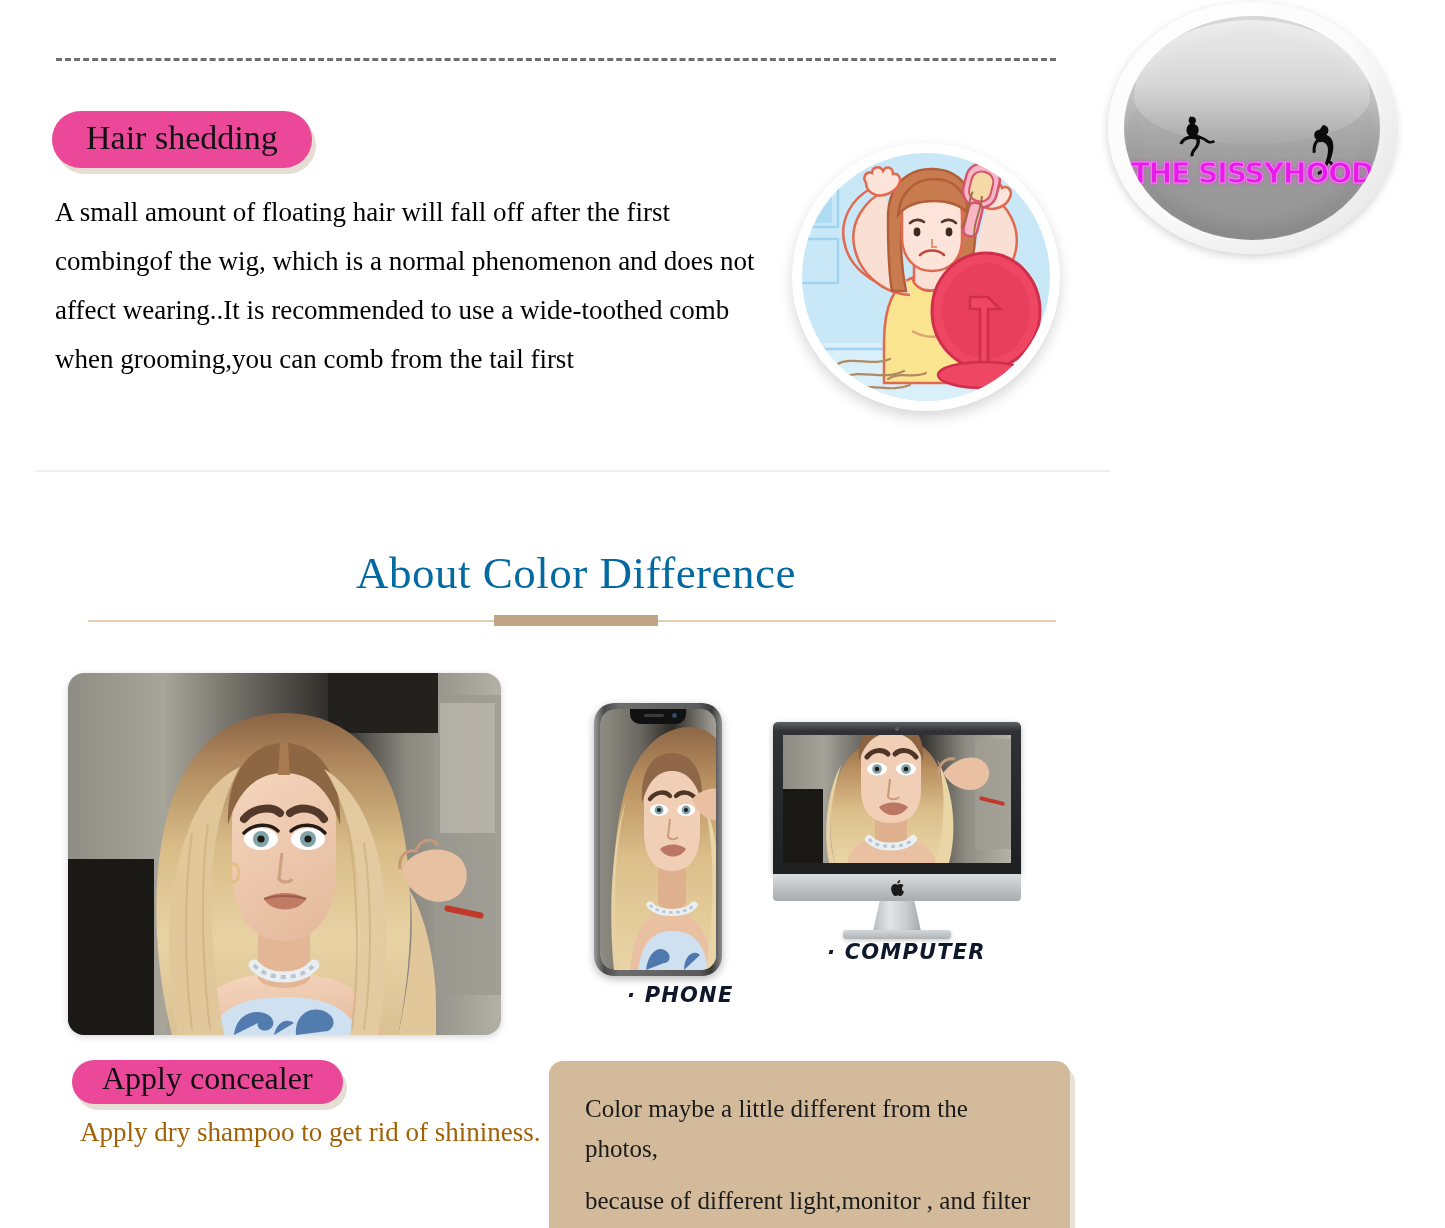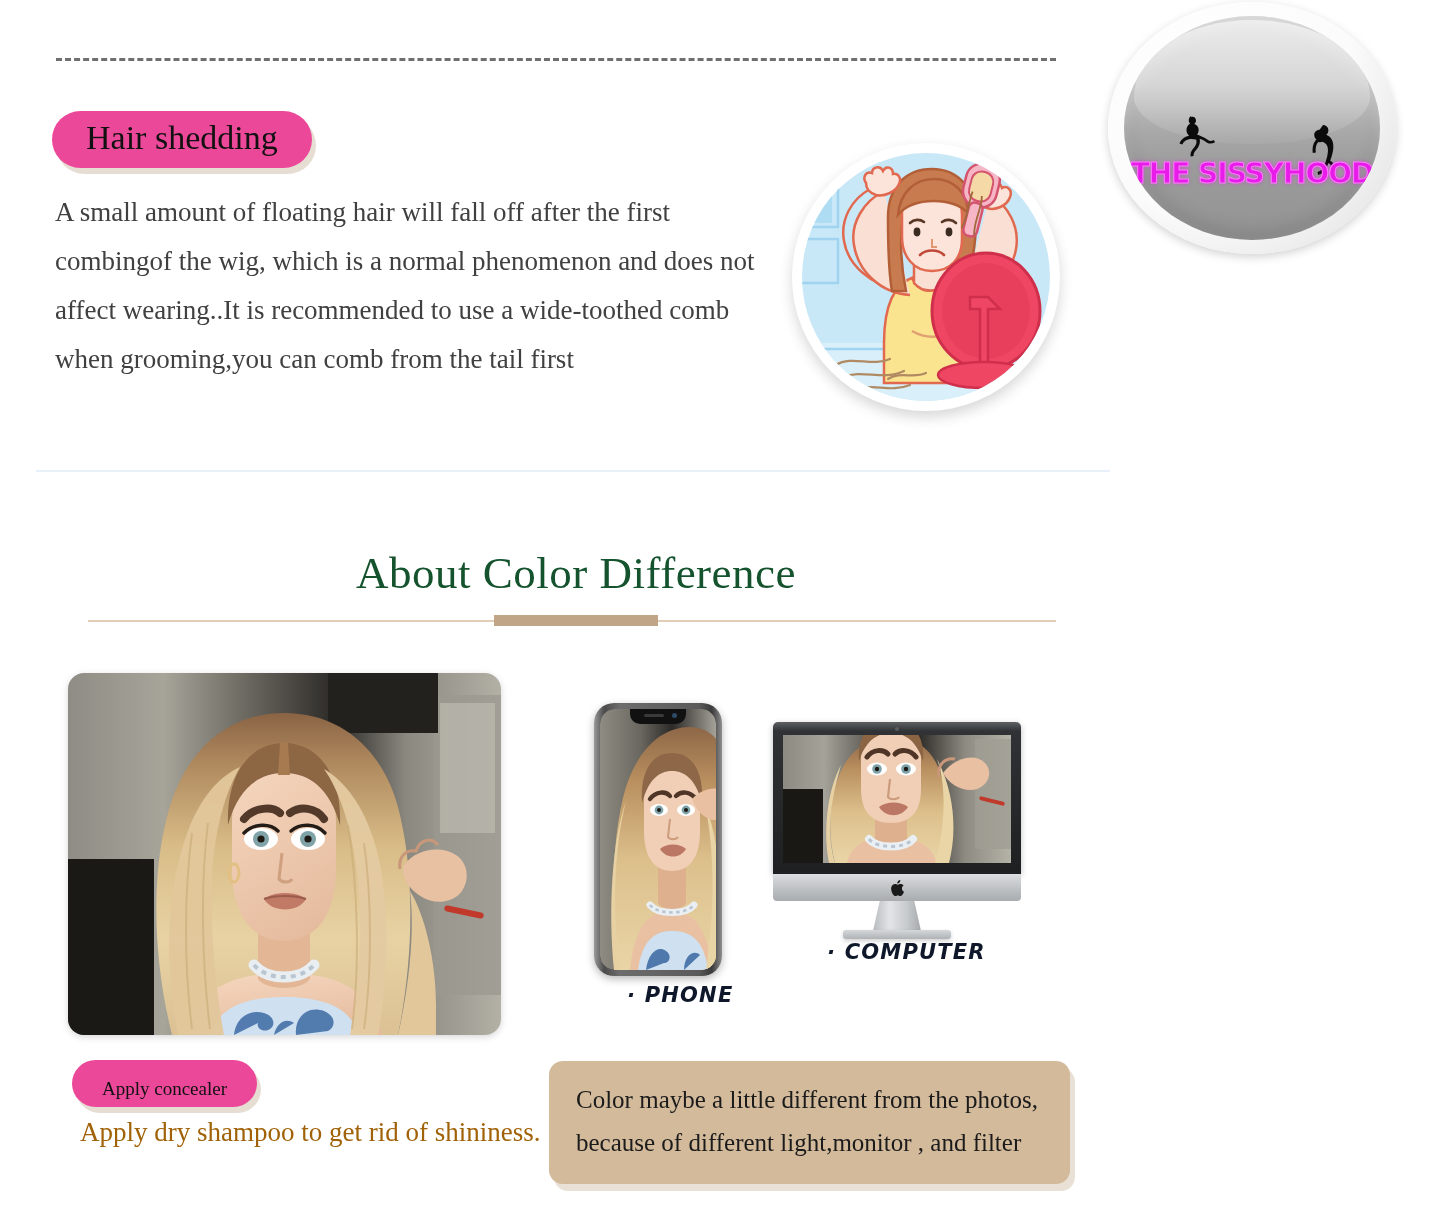--- a/index.html
+++ b/index.html
@@ -97,21 +97,21 @@
   }
   .pill-title .pill { font-size: 34px; line-height: 1.25; }
 
   .shed-body {
     position: absolute;
     left: 55px;
     top: 188px;
     width: 730px;
     font-size: 27px;
     line-height: 49px;
-    color: #404040;
+    color: #000000;
     font-family: Liberation Serif, serif;
   }
 
   
   .shed-illus {
     position: absolute;
     left: 792px;
     top: 143px;
     width: 268px;
     height: 268px;
@@ -133,21 +133,21 @@
 
   
   .acd-title {
     position: absolute;
     left: 0;
     top: 547px;
     width: 1152px;
     text-align: center;
     font-size: 45px;
     letter-spacing: 0.5px;
-    color: #14532d;
+    color: #0369a1;
   }
   .acd-rule {
     position: absolute;
     left: 88px;
     top: 620px;
     width: 968px;
     height: 2px;
     background: #e3cdb4;
   }
   .acd-rule-mid {
@@ -317,22 +317,22 @@
     box-shadow: 0 2px 4px rgba(0,0,0,0.18);
   }
 
   
   .concealer-pill {
     position: absolute;
     left: 72px;
     top: 1060px;
   }
   .concealer-pill .pill {
-    font-size: 19px;
-    padding: 18px 30px 7px 30px;
+    font-size: 32px;
+    padding: 0 30px 7px 30px;
     text-align: center;
   }
   .shampoo-line {
     position: absolute;
     left: 80px;
     top: 1117px;
     font-size: 27px;
     color: #a16207;
     white-space: nowrap;
   }
@@ -341,21 +341,21 @@
     left: 549px;
     top: 1061px;
     width: 521px;
     box-sizing: border-box;
     background: #d3ba9b;
     border-radius: 14px;
     padding: 16px 24px 18px 24px;
     box-shadow: 5px 7px 0 rgba(231,222,210,0.9);
   }
   .note-box p {
-    margin: 3px;
+    margin: 12px;
     font-size: 25px;
     line-height: 40px;
     color: #1b1b1b;
   }
 </style>
 </head>
 <body>
 
 <div class="top-dashed"></div>
 

